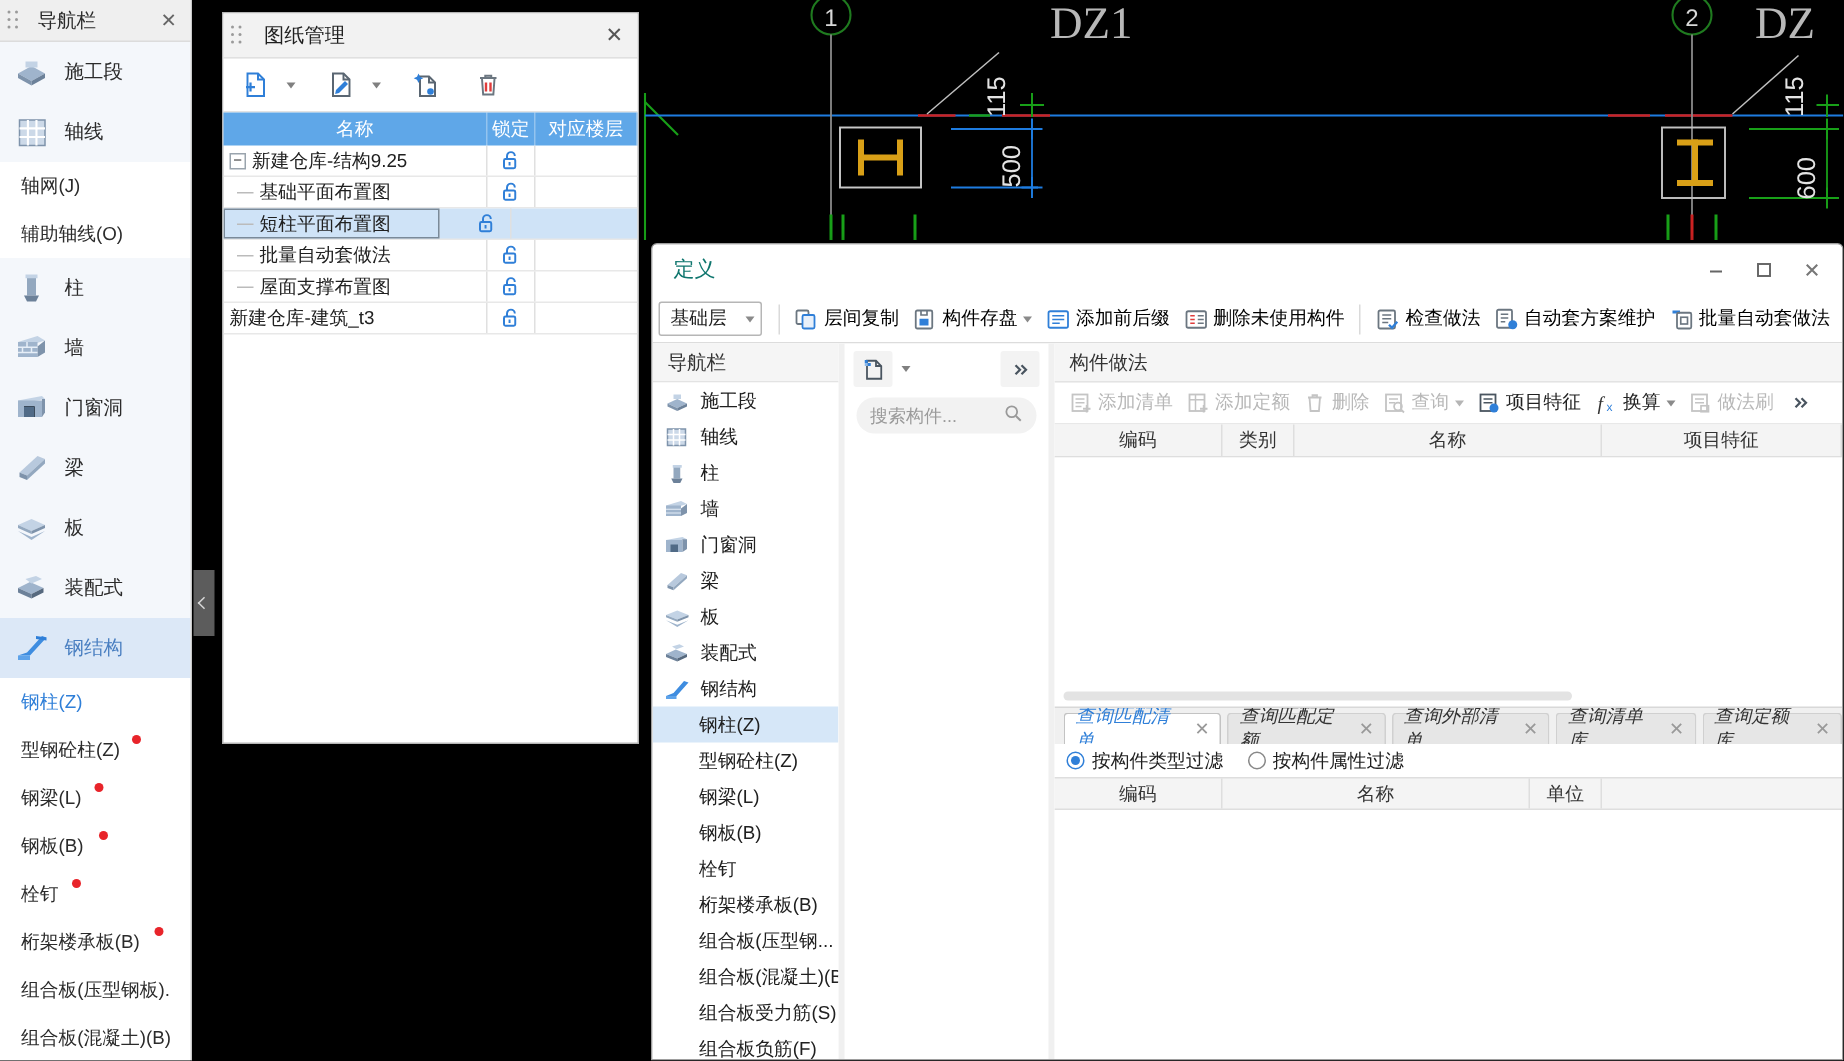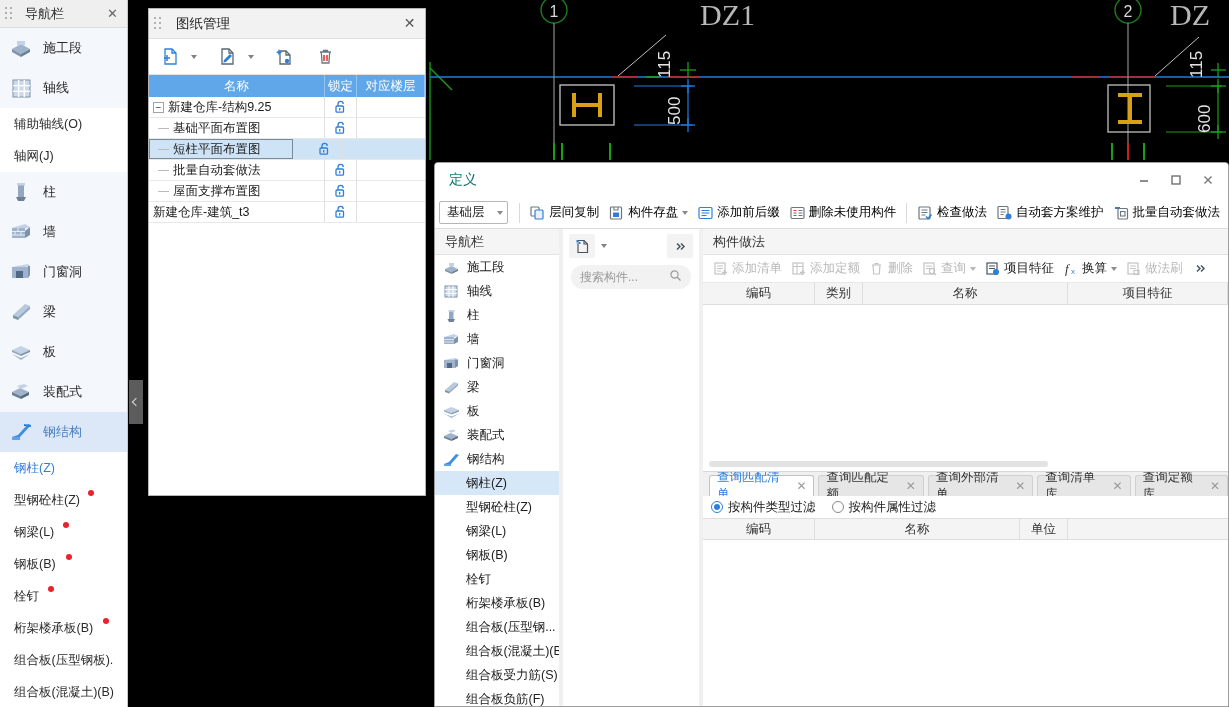--- a/index.html
+++ b/index.html
@@ -166,21 +166,21 @@
   .grid-head > div { display: flex; align-items: center; justify-content: center;
     border-right: 1px solid #dedede; }
   .grid-body { flex: 1; background: #fff; border-bottom: 1px solid #d8d8d8; position: relative; }
   .hscroll { position: absolute; left: 6px; right: 180px; bottom: 4px; height: 6px;
     background: #e3e3e3; border-radius: 3px; cursor: pointer; }
 
   .qtabs { height: 24px; flex: 0 0 24px; display: flex; align-items: flex-end;
     padding-left: 6px; gap: 4px; background: #f0f0f0; }
   .qtab { height: 21px; padding: 0 7px; display: flex; align-items: center;
     font-size: 12.5px; background: #e6e6e6; border: 1px solid #d0d0d0;
-    border-bottom: none; border-radius: 3px 3px 0 0; color: #333; cursor: pointer; }
+    border-bottom: none; border-radius: 3px 3px 0 0; color: #333; cursor: pointer; font-style: italic; }
   .qtab.active { background: #fff; color: #2f7fd8; border-color: #c3c3c3; }
   .qtab .x { margin-left: 7px; color: #999; font-size: 12px; }
 
   .filter-row { height: 22px; flex: 0 0 22px; display: flex; align-items: center;
     padding-left: 8px; gap: 16px; background: #fff; }
   .radio { display: flex; align-items: center; font-size: 12.5px; cursor: pointer; }
   .rd { width: 12px; height: 12px; border-radius: 50%; border: 1px solid #888;
     margin-right: 5px; display: inline-flex; align-items: center; justify-content: center;
     background: #fff; flex: 0 0 12px; }
   .rd.on { border-color: #2f7fd8; }
@@ -322,24 +322,24 @@
             <line x1="10.6" y1="5" x2="10.6" y2="22" stroke="#fff" stroke-width="1.4"></line>
             <line x1="16.3" y1="5" x2="16.3" y2="22" stroke="#fff" stroke-width="1.4"></line>
             <line x1="5" y1="10.6" x2="22" y2="10.6" stroke="#fff" stroke-width="1.4"></line>
             <line x1="5" y1="16.3" x2="22" y2="16.3" stroke="#fff" stroke-width="1.4"></line>
           </svg>
         </span>
         <span class="nav-label">轴线</span>
       </div>
 
       <div class="nav-sub">
+        <span class="nav-sub-label">轴网(J)</span>
+      </div>
+      <div class="nav-sub">
         <span class="nav-sub-label">辅助轴线(O)</span>
-      </div>
-      <div class="nav-sub">
-        <span class="nav-sub-label">轴网(J)</span>
       </div>
 
       <div class="nav-item">
         <span class="nav-ico">
           <svg width="26" height="26" viewBox="0 0 26 26">
             <rect x="10" y="5" width="6" height="13" fill="#93a8bf"></rect>
             <polygon points="8,18 18,18 16,22 10,22" fill="#6c8199"></polygon>
             <rect x="9" y="4" width="8" height="2.5" fill="#c3d3e5"></rect>
           </svg>
         </span>

